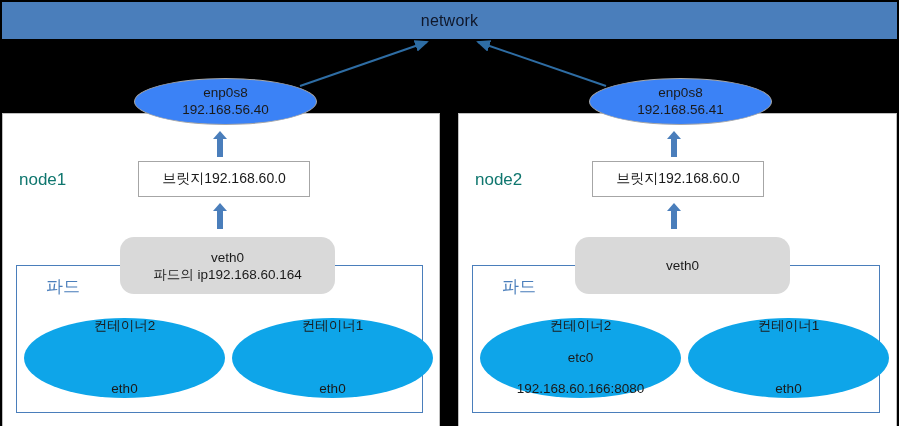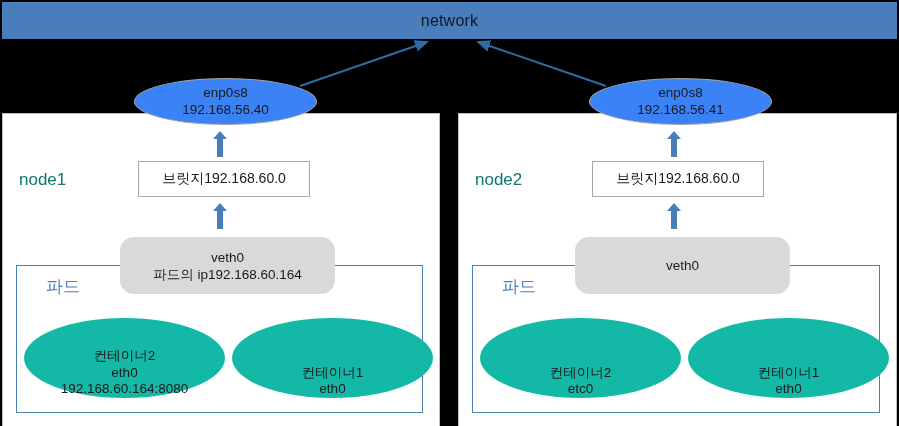--- a/index.html
+++ b/index.html
@@ -129,26 +129,26 @@
     font-size: 17px;
     line-height: 1;
     margin-left: 16px;
   }
 
   
   .container-ellipse {
     position: absolute;
     width: 201px;
     height: 80px;
-    background: #14b8a6;
+    background: #0ea5e9;
     border-radius: 50%;
     display: flex;
     flex-direction: column;
     align-items: center;
-    justify-content: flex-end;
+    justify-content: space-between;
     z-index: 2;
   }
   .container-ellipse .line { font-size: 13.5px; color: #1A1A1A; line-height: 1.24; }
   .c-l-2 { left: 24px;  top: 318px; }
   .c-l-1 { left: 232px; top: 318px; }
   .c-r-2 { left: 480px; top: 318px; }
   .c-r-1 { left: 688px; top: 318px; }
 
   
   .up-arrow {
@@ -205,30 +205,30 @@
     <span class="pod-label">파드</span>
   </div>
 
   <div class="pod-box right">
     <span class="pod-label">파드</span>
   </div>
 
   <div class="container-ellipse c-l-2">
     <span class="line">컨테이너2</span>
     <span class="line">eth0</span>
-    <span class="line">192.168.60.164:8080</span>
   </div>
   <div class="container-ellipse c-l-1">
     <span class="line">컨테이너1</span>
     <span class="line">eth0</span>
   </div>
 
   <div class="container-ellipse c-r-2">
     <span class="line">컨테이너2</span>
     <span class="line">etc0</span>
+    <span class="line">192.168.60.166:8080</span>
   </div>
   <div class="container-ellipse c-r-1">
     <span class="line">컨테이너1</span>
     <span class="line">eth0</span>
   </div>
 
   <div class="veth-box left">
     <span class="line">veth0</span>
     <span class="line">파드의 ip192.168.60.164</span>
   </div>

